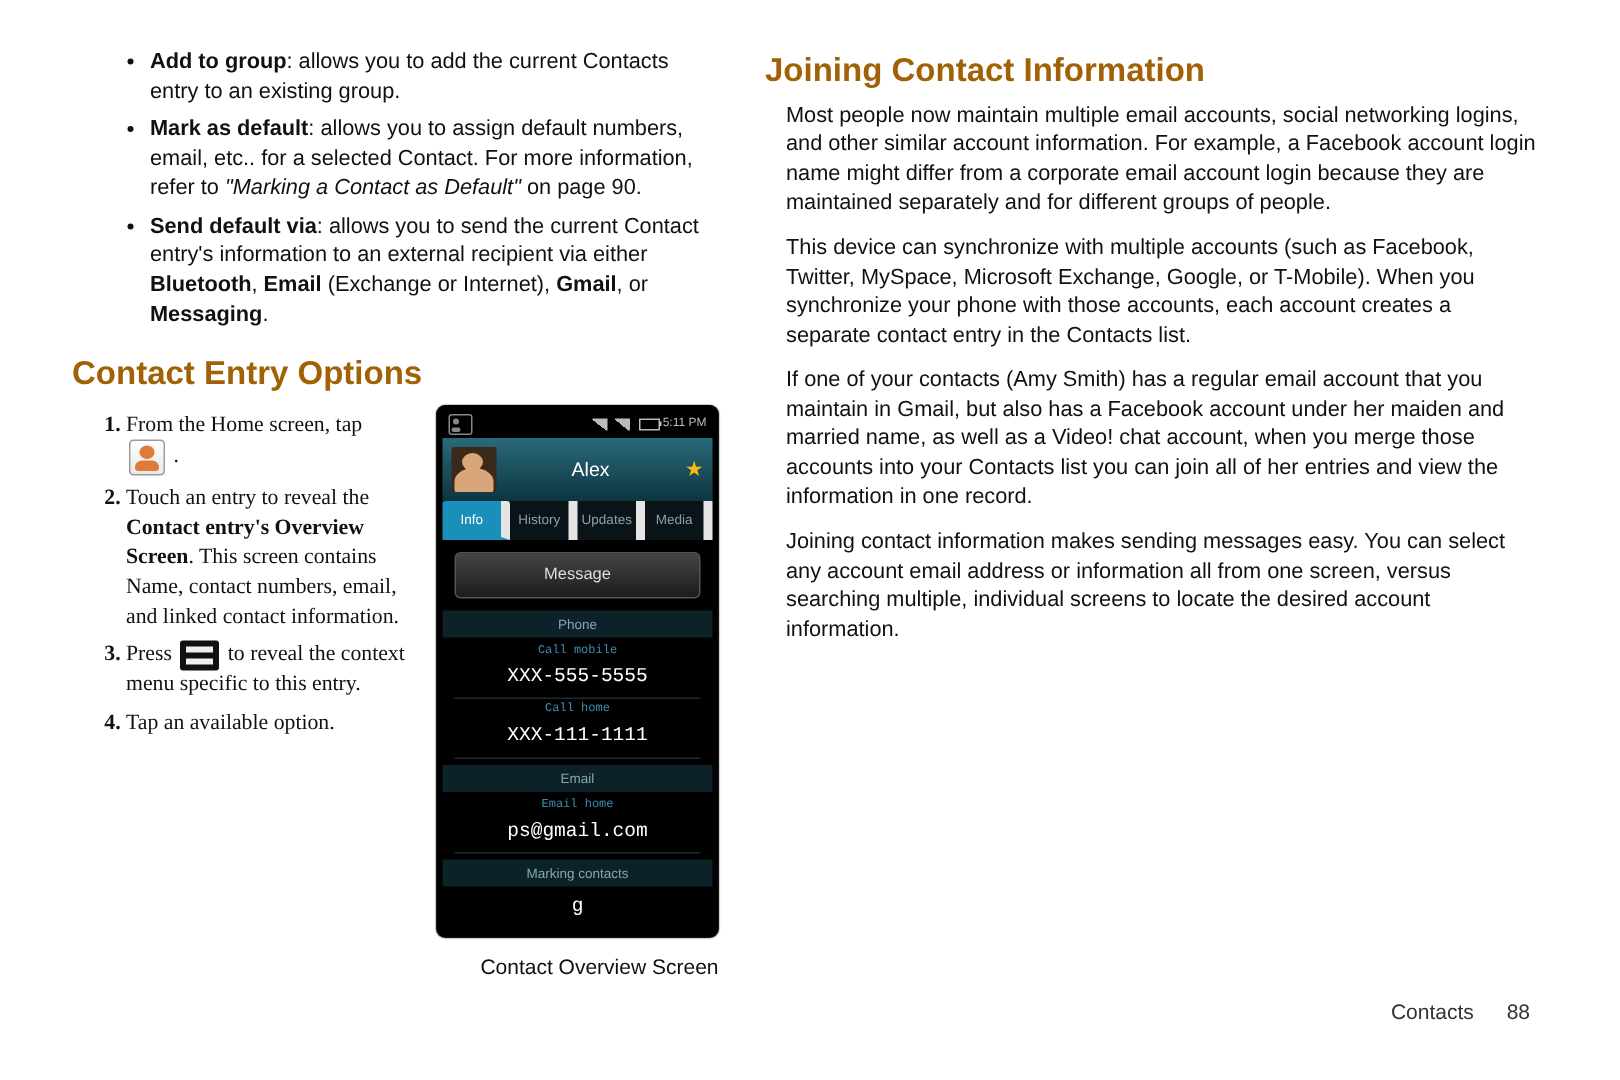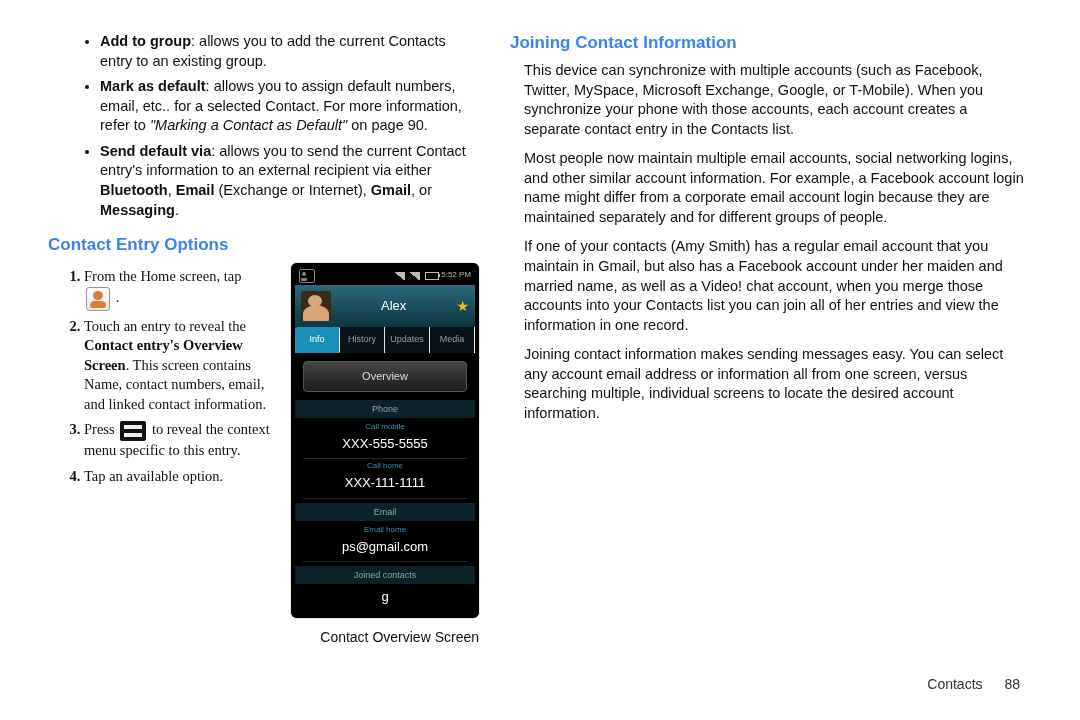--- a/index.html
+++ b/index.html
@@ -18,22 +18,22 @@
     gap: 32px;
   }
   .col-left {
     width: 430px;
     flex: 0 0 430px;
   }
   .col-right {
     flex: 1;
   }
   h3.section {
-    color: #3b82f6;
-    font-size: 17px;
+    color: #a16207;
+    font-size: 22px;
     font-weight: bold;
     margin: 14px 0 6px 0;
   }
   ul.bullets {
     list-style: disc;
     padding-left: 52px;
     margin: 0 0 6px 0;
   }
   ul.bullets li {
     margin-bottom: 6px;
@@ -51,21 +51,21 @@
   }
   ol.steps li::marker {
     font-weight: bold;
   }
   p.para {
     margin: 6px 6px 10px 14px;
   }
   .footer {
     position: absolute;
     right: 60px;
-    bottom: 26px;
+    bottom: 36px;
     font-family: "Arial Narrow", Arial, sans-serif;
     font-size: 14px;
     color: #333;
   }
   .footer .pagenum {
     margin-left: 18px;
   }
   .italic { font-style: italic; }
   .bold { font-weight: bold; }
 
@@ -195,40 +195,41 @@
   .tabs {
     display:flex;
     background:#0a1418;
   }
   .tab {
     flex:1;
     text-align:center;
     font-size:9px;
     padding:6px 2px;
     color:#8aa0a8;
-    border-right:1px solid #e5e5e5;
+    border-right:6px solid #e5e5e5;
   }
   .tab.active {
     background:#1a8fb9;
     color:#fff;
     border-bottom:2px solid #1a8fb9;
     border-radius:2px 2px 0 0;
   }
   .msg-btn {
     margin:8px;
     padding:7px;
     text-align:center;
     color:#ddd;
     font-size:11px;
     background:linear-gradient(#454545,#1c1c1c);
     border:1px solid #555;
     border-radius:4px;
   }
   .field-group {
     padding:2px 8px;
+    font-family:Liberation Mono, monospace;
   }
   .field-label {
     font-size:8px;
     color:#3a90ae;
     padding:2px 0 0 0;
   }
   .field-value {
     color:#fff;
     font-size:13px;
     padding:2px 0 6px 0;
@@ -285,61 +286,61 @@
       </div>
 
       <div class="entry-figure">
         <div class="phone">
           <div class="phone-status">
             <span class="namecard-ico"></span>
             <span class="signals">
               <span class="sig-bars"></span>
               <span class="sig-bars"></span>
               <span class="batt"></span>
-              <span>5:52 PM</span>
+              <span>5:11 PM</span>
             </span>
           </div>
           <div class="contact-header">
             <div class="avatar"></div>
             <div class="contact-name">Alex</div>
             <div class="star">★</div>
           </div>
           <div class="tabs">
             <div class="tab active">Info</div>
             <div class="tab">History</div>
             <div class="tab">Updates</div>
             <div class="tab">Media</div>
           </div>
-          <div class="msg-btn">Overview</div>
+          <div class="msg-btn">Message</div>
           <div class="section-head">Phone</div>
           <div class="field-group">
             <div class="field-label">Call mobile</div>
             <div class="field-value">XXX-555-5555</div>
             <div class="field-label">Call home</div>
             <div class="field-value">XXX-111-1111</div>
           </div>
           <div class="section-head">Email</div>
           <div class="field-group">
             <div class="field-label">Email home</div>
             <div class="field-value">ps@gmail.com</div>
           </div>
-          <div class="section-head">Joined contacts</div>
+          <div class="section-head">Marking contacts</div>
           <div class="field-group">
             <div class="field-value" style="border:0;">g</div>
           </div>
         </div>
         <div class="entry-caption">Contact Overview Screen</div>
       </div>
     </div>
   </div>
 
   <div class="col-right">
     <h3 class="section" style="margin-top:0;">Joining Contact Information</h3>
+    <p class="para">Most people now maintain multiple email accounts, social networking logins, and other similar account information. For example, a Facebook account login name might differ from a corporate email account login because they are maintained separately and for different groups of people.</p>
     <p class="para">This device can synchronize with multiple accounts (such as Facebook, Twitter, MySpace, Microsoft Exchange, Google, or T-Mobile). When you synchronize your phone with those accounts, each account creates a separate contact entry in the Contacts list.</p>
-    <p class="para">Most people now maintain multiple email accounts, social networking logins, and other similar account information. For example, a Facebook account login name might differ from a corporate email account login because they are maintained separately and for different groups of people.</p>
     <p class="para">If one of your contacts (Amy Smith) has a regular email account that you maintain in Gmail, but also has a Facebook account under her maiden and married name, as well as a Video! chat account, when you merge those accounts into your Contacts list you can join all of her entries and view the information in one record.</p>
     <p class="para">Joining contact information makes sending messages easy. You can select any account email address or information all from one screen, versus searching multiple, individual screens to locate the desired account information.</p>
   </div>
 </div>
 
 <div class="footer">
   <span>Contacts</span>
   <span class="pagenum">88</span>
 </div>
 

